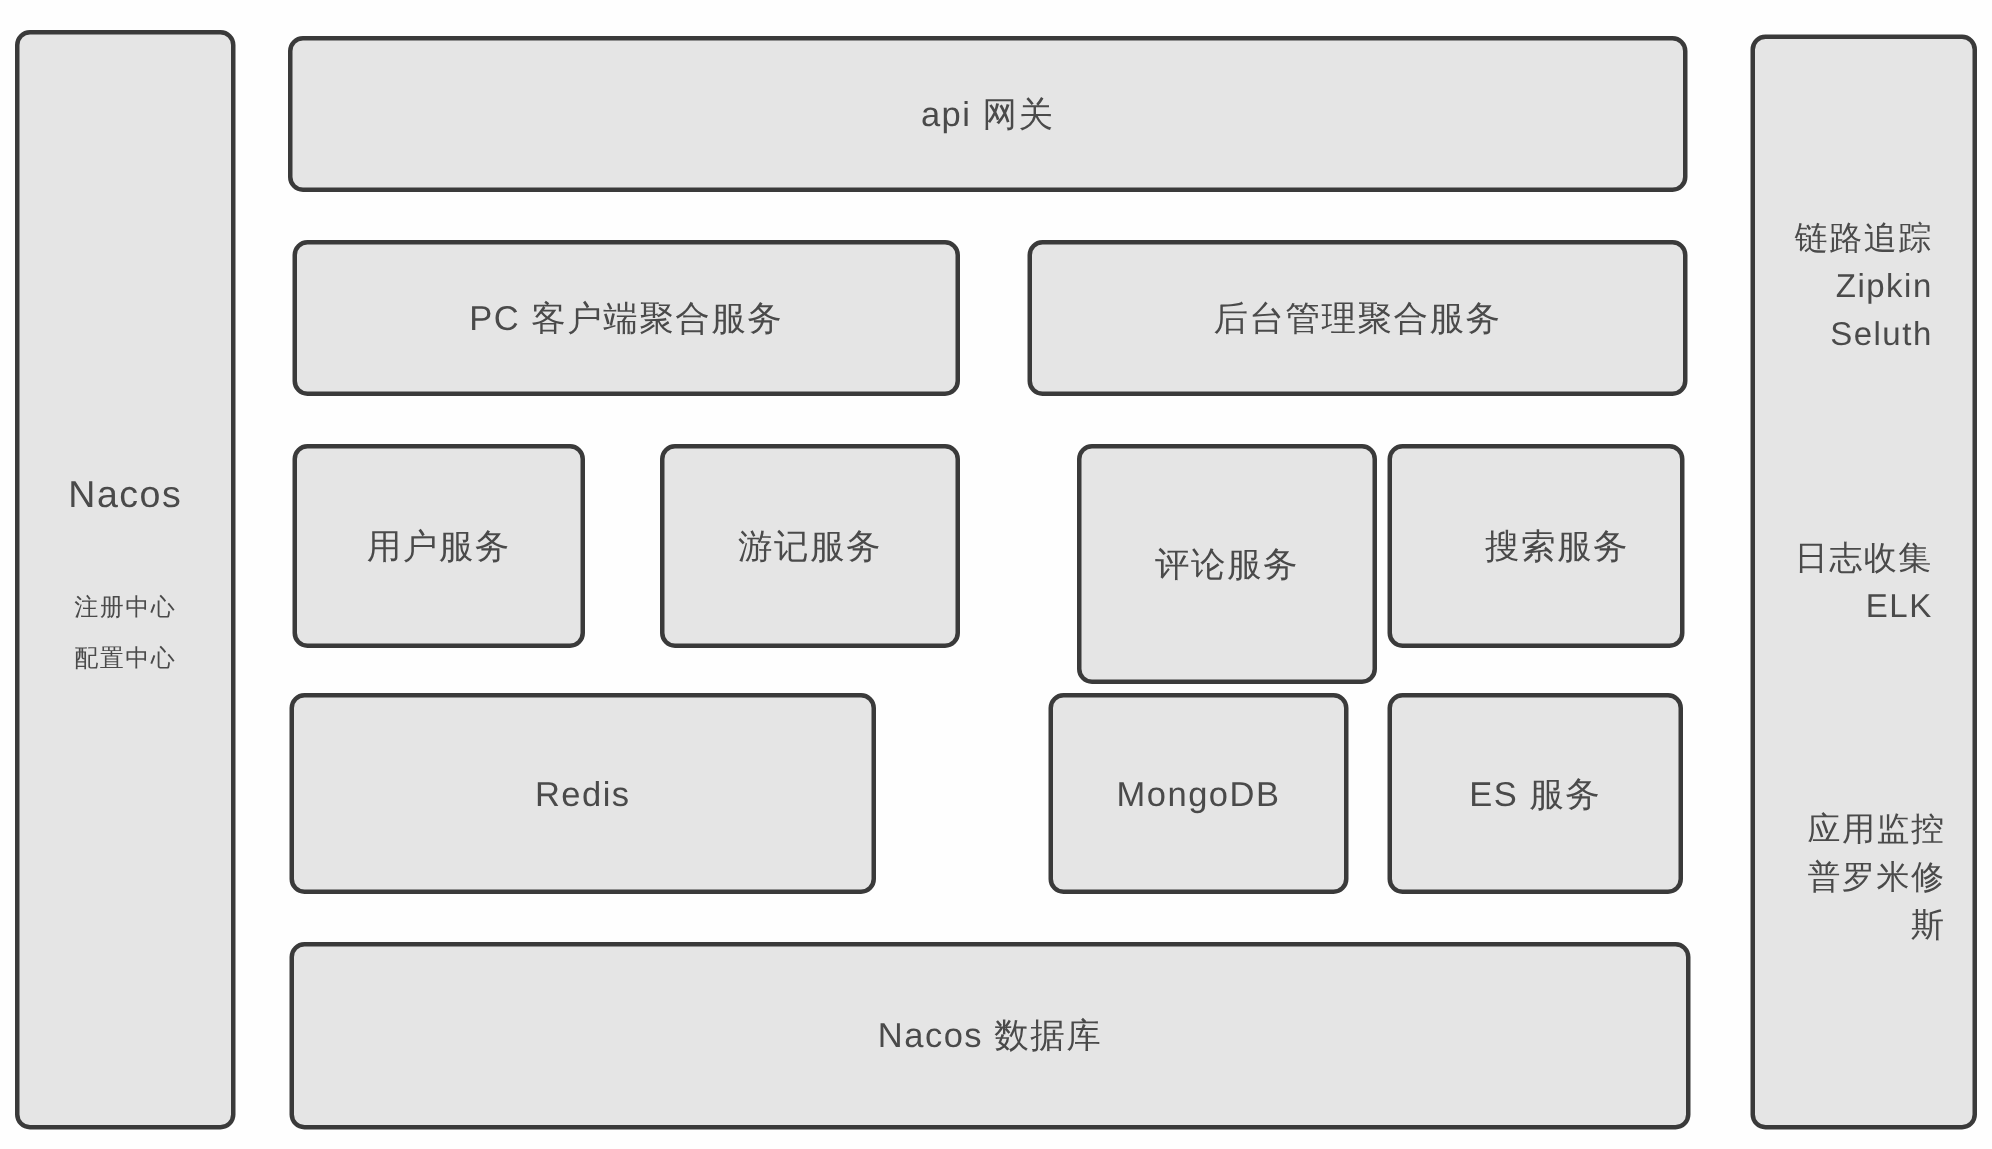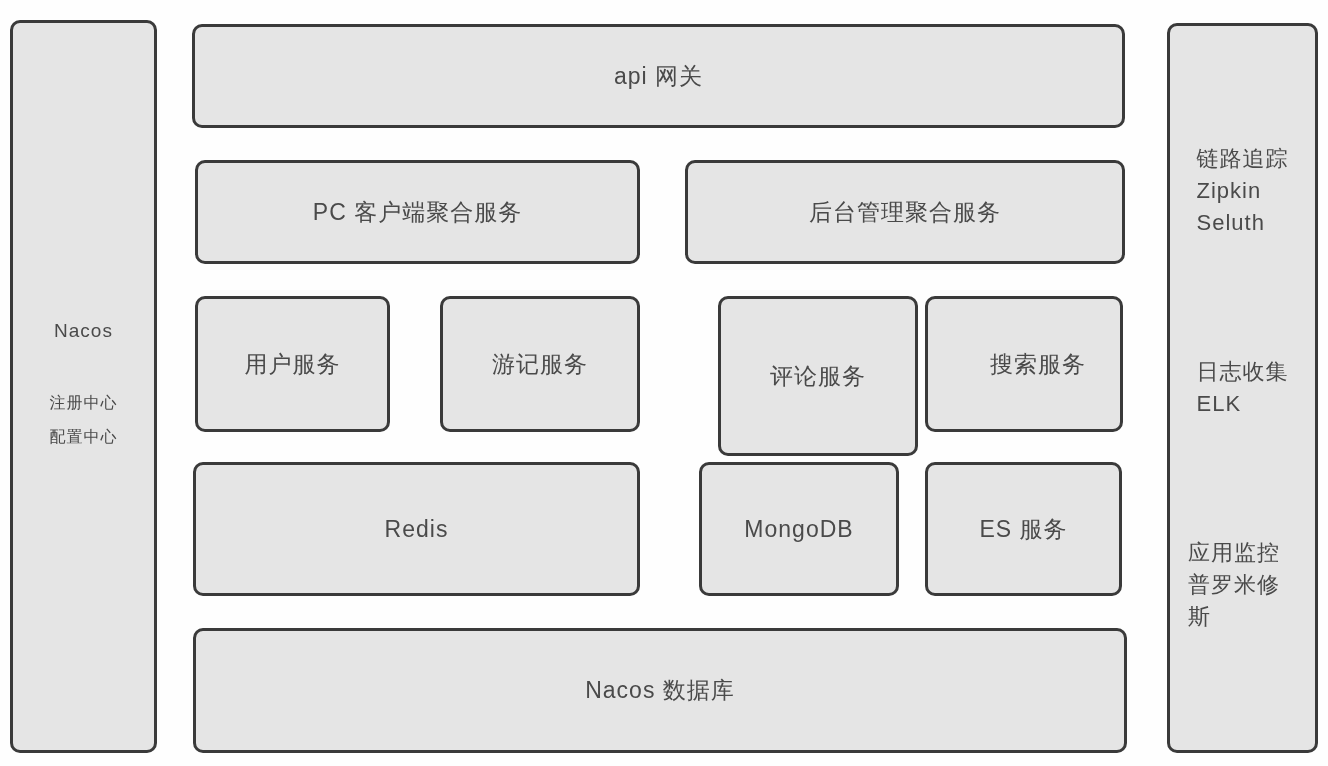--- a/index.html
+++ b/index.html
@@ -33,50 +33,50 @@
     color: #4a4a4a;
   }
   
   .gateway      { left: 192px; top: 24px;  width: 933px; height: 104px; }
   .pc-agg       { left: 195px; top: 160px; width: 445px; height: 104px; }
   .admin-agg    { left: 685px; top: 160px; width: 440px; height: 104px; }
   .svc-user     { left: 195px; top: 296px; width: 195px; height: 136px; }
   .svc-travel   { left: 440px; top: 296px; width: 200px; height: 136px; }
   .svc-comment  { left: 718px; top: 296px; width: 200px; height: 160px; }
   .svc-search   { left: 925px; top: 296px; width: 198px; height: 136px; padding-left: 28px; }
-  .ds-redis     { left: 193px; top: 462px; width: 447px; height: 134px; }
+  .ds-redis     { left: 193px; top: 462px; width: 391px; height: 134px; }
   .ds-mongodb   { left: 699px; top: 462px; width: 200px; height: 134px; }
   .ds-es        { left: 925px; top: 462px; width: 197px; height: 134px; }
   .db-mysql     { left: 193px; top: 628px; width: 934px; height: 125px; }
 
   
   .left-panel {
     left: 10px; top: 20px; width: 147px; height: 733px;
     flex-direction: column;
     justify-content: center;
   }
   .left-panel .panel-title {
-    font-size: 19px;
+    font-size: 25px;
     letter-spacing: 1px;
     margin-bottom: 44px;
   }
   .left-panel .panel-line {
     font-size: 16px;
     line-height: 34px;
   }
   .right-panel {
     left: 1167px; top: 23px; width: 151px; height: 730px;
     flex-direction: column;
     justify-content: space-evenly;
     padding: 0 18px;
   }
   .panel-group {
     font-size: 22px;
     line-height: 32px;
-    text-align: left;
+    text-align: right;
     word-break: break-all;
   }
   .label {
     display: inline-block;
     padding: 0 6px;
   }
 </style>
 </head>
 <body>
 

